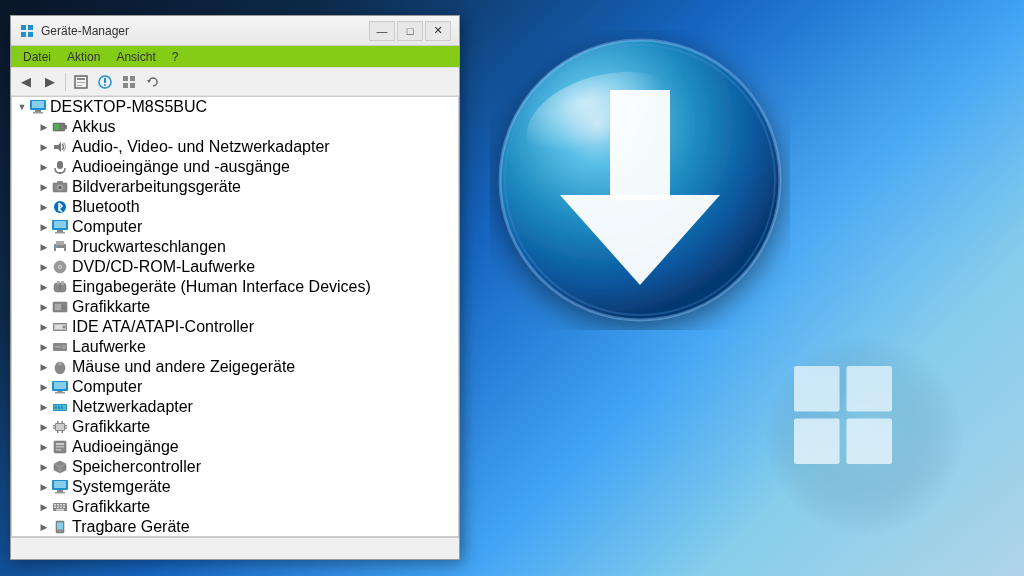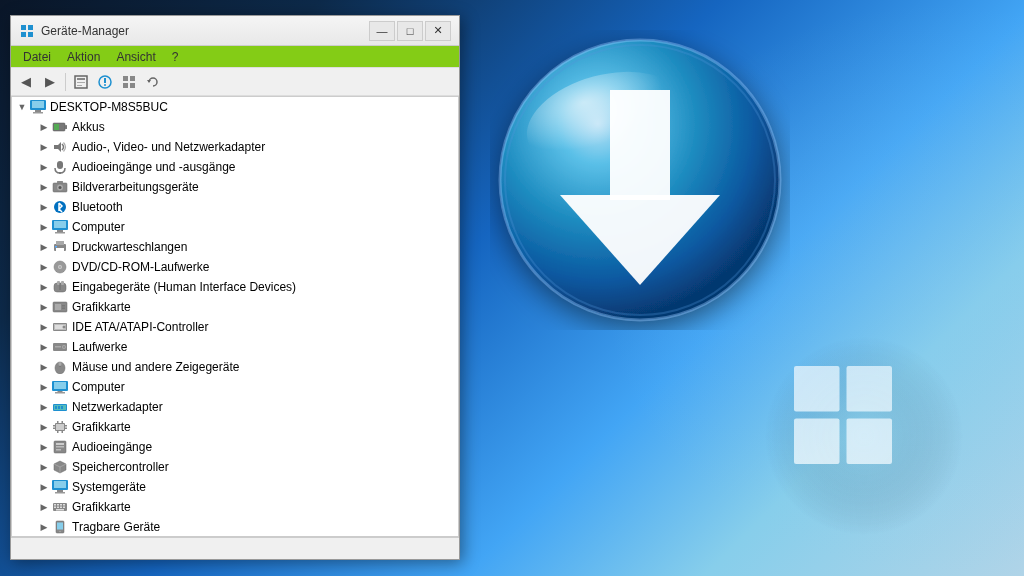--- a/index.html
+++ b/index.html
@@ -180,21 +180,21 @@
       height: 16px;
       margin-right: 4px;
       display: flex;
       align-items: center;
       justify-content: center;
       flex-shrink: 0;
       font-size: 12px;
     }
 
     .item-label {
-      font-size: 12px;
+      font-size: 16px;
       color: #000;
     }
 
     
     .status-bar {
       height: 22px;
       background: #f0f0f0;
       border-top: 1px solid #ccc;
       flex-shrink: 0;
     }

